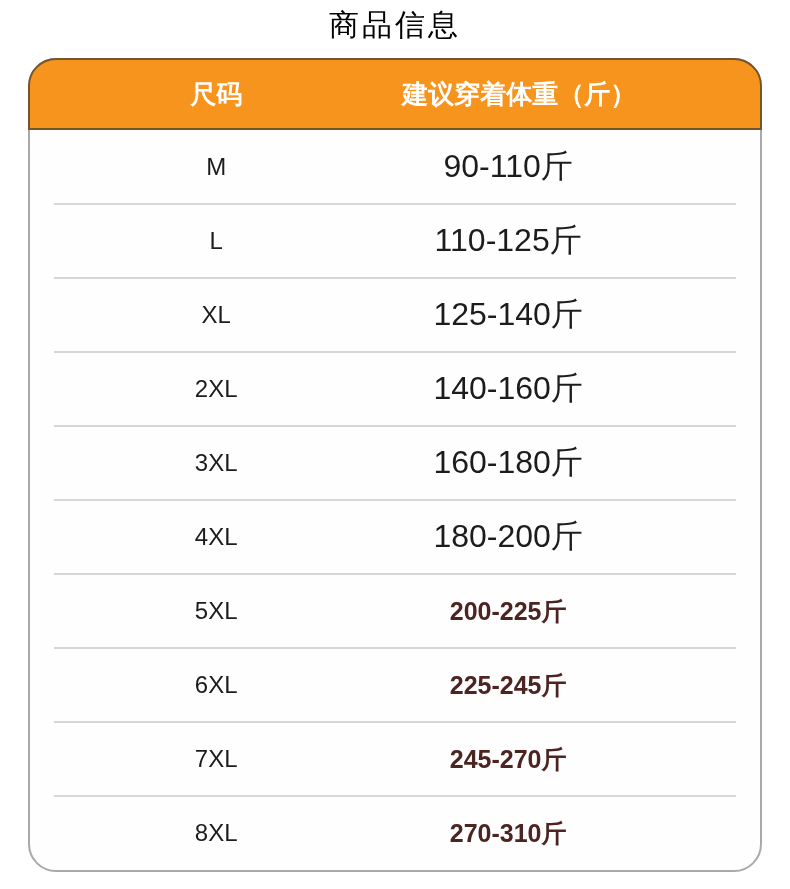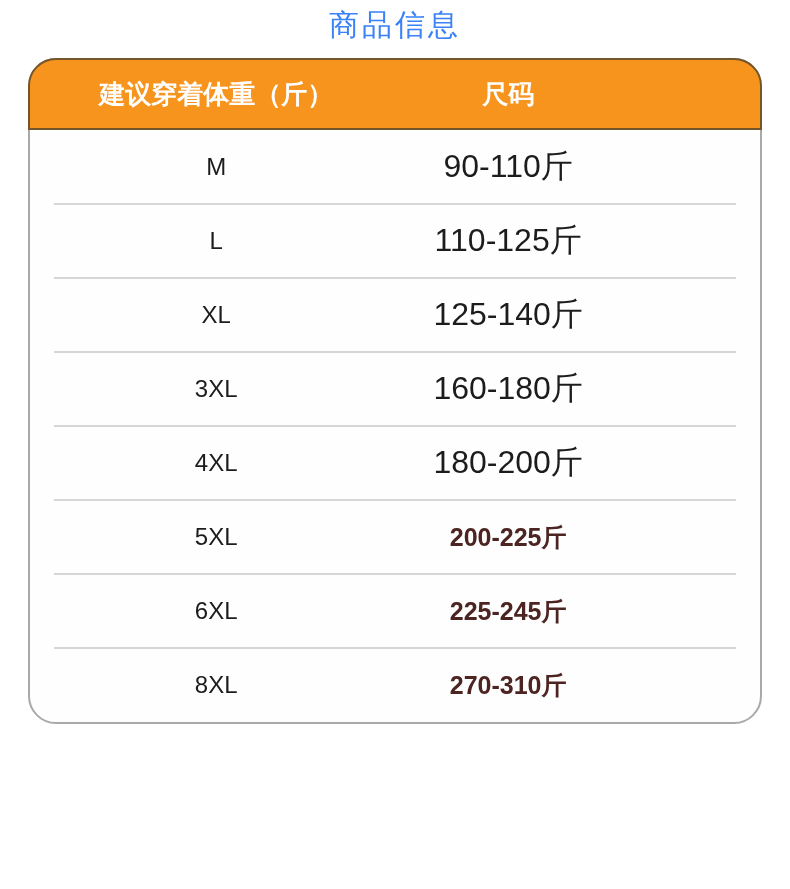--- a/index.html
+++ b/index.html
@@ -11,21 +11,21 @@
   body {
     width: 790px;
     height: 889px;
     overflow: hidden;
   }
   .page-title {
     text-align: center;
     padding-top: 6px;
     font-size: 30px;
     letter-spacing: 3px;
-    color: #3b82f6;
+    color: #000000;
     line-height: 38px;
   }
   .card {
     width: 734px;
     margin: 14px auto 0;
     box-sizing: border-box;
     border: 2px solid var(--card-border, #a9a9a9);
     border-radius: 28px;
     background: #fefefe;
   }
@@ -77,38 +77,43 @@
     color: var(--emphasis-text, #4c2421);
   }
 </style>
 </head>
 <body>
 
 <div class="page-title">商品信息</div>
 
 <div class="card">
   <div class="table-header">
+    <div class="hcell">尺码</div>
     <div class="hcell">建议穿着体重（斤）</div>
-    <div class="hcell">尺码</div>
     <div class="hcell"></div>
   </div>
   <div class="rows" id="rows">
       <div class="row">
         <div class="cell size">M</div>
         <div class="cell weight">90-110斤</div>
         <div class="cell"></div>
       </div>
       <div class="row">
         <div class="cell size">L</div>
         <div class="cell weight">110-125斤</div>
         <div class="cell"></div>
       </div>
       <div class="row">
         <div class="cell size">XL</div>
         <div class="cell weight">125-140斤</div>
+        <div class="cell"></div>
+      </div>
+      <div class="row">
+        <div class="cell size">2XL</div>
+        <div class="cell weight">140-160斤</div>
         <div class="cell"></div>
       </div>
       <div class="row">
         <div class="cell size">3XL</div>
         <div class="cell weight">160-180斤</div>
         <div class="cell"></div>
       </div>
       <div class="row">
         <div class="cell size">4XL</div>
         <div class="cell weight">180-200斤</div>
@@ -118,18 +123,23 @@
         <div class="cell size">5XL</div>
         <div class="cell weight">200-225斤</div>
         <div class="cell"></div>
       </div>
       <div class="row emphasis">
         <div class="cell size">6XL</div>
         <div class="cell weight">225-245斤</div>
         <div class="cell"></div>
       </div>
       <div class="row emphasis">
+        <div class="cell size">7XL</div>
+        <div class="cell weight">245-270斤</div>
+        <div class="cell"></div>
+      </div>
+      <div class="row emphasis">
         <div class="cell size">8XL</div>
         <div class="cell weight">270-310斤</div>
         <div class="cell"></div>
       </div>
     </div>
 </div>
 
 </body></html>

